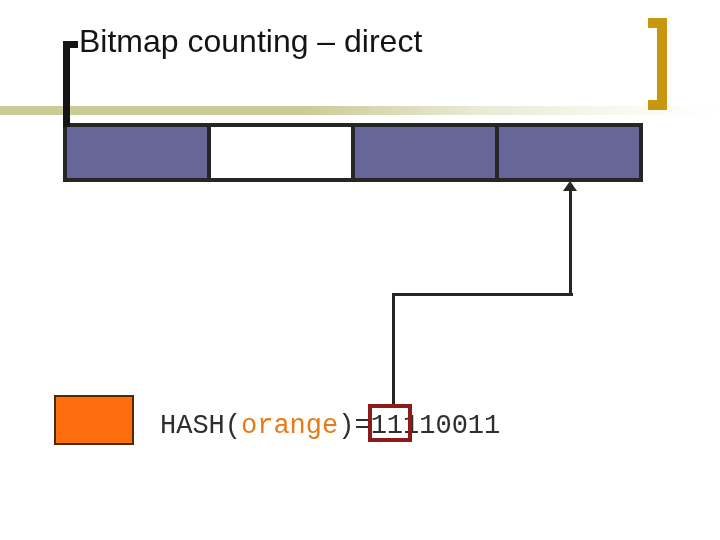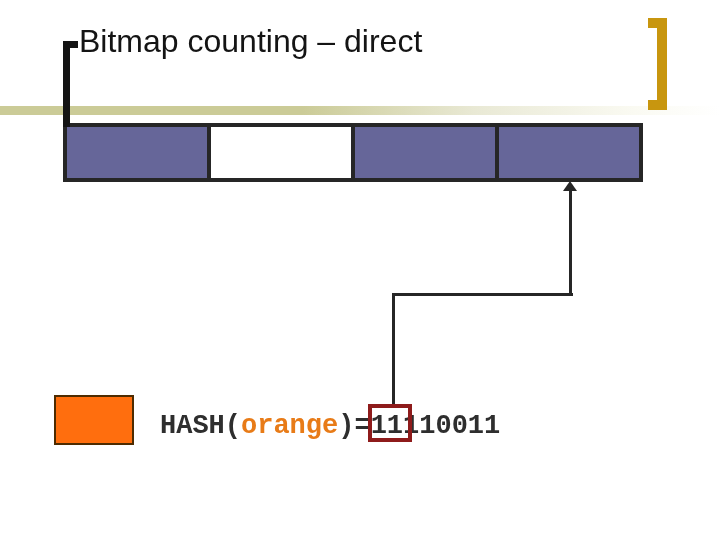--- a/index.html
+++ b/index.html
@@ -108,21 +108,21 @@
     width: 80px; height: 50px;
     box-sizing: border-box;
     border: 2px solid #4d2b00;
   }
 
   
   .hash-text {
     position: absolute;
     left: 160px; top: 411px;
     font-family: "Liberation Mono", monospace;
-    font-weight: 700;
+    font-weight: 400;
     font-size: 27px;
     line-height: 30px;
     color: #2e2e2e;
     white-space: pre;
     z-index: 2;
   }
   .hash-text .orange-word { color: #e87b17; }
 
   
   .bit-box {

